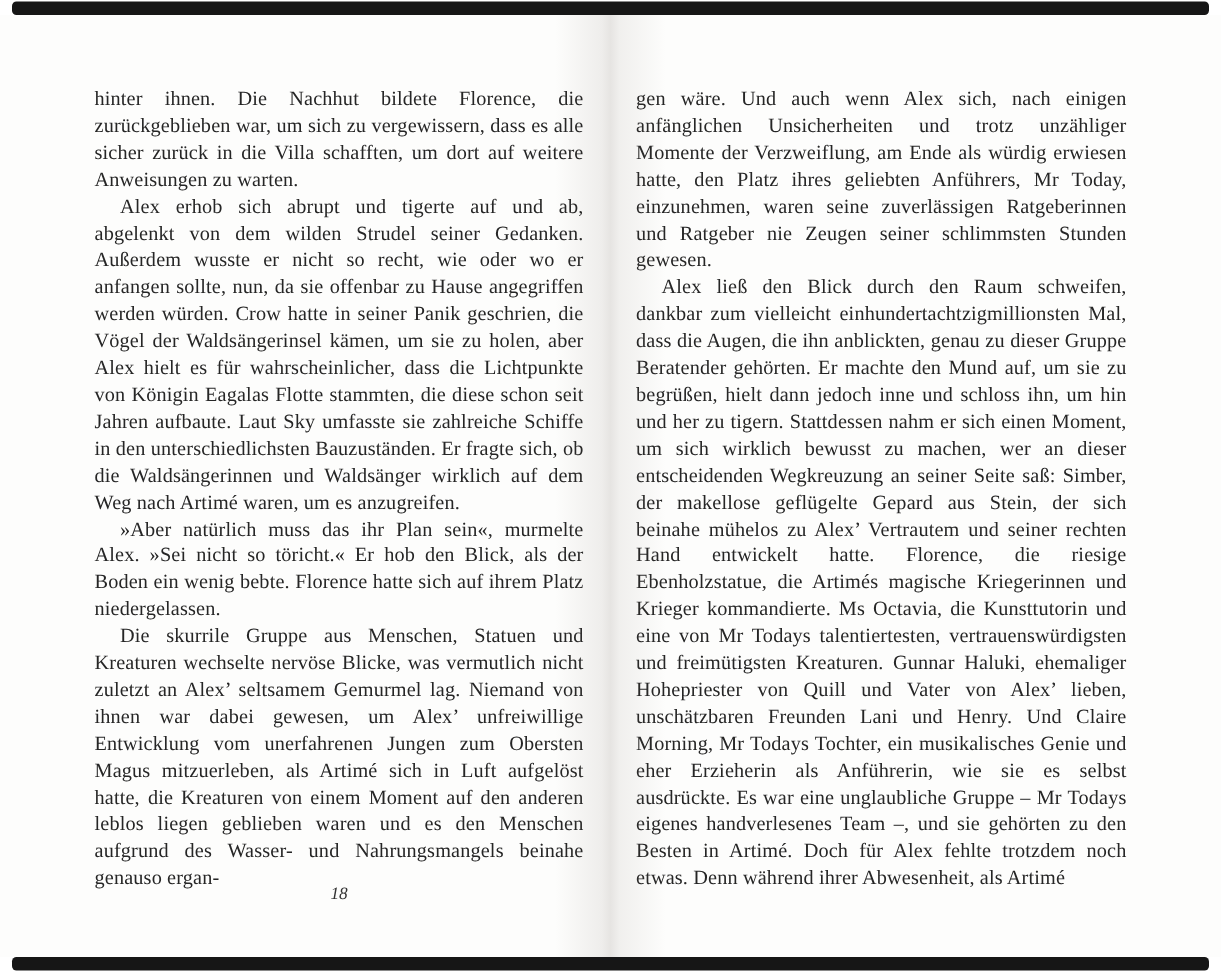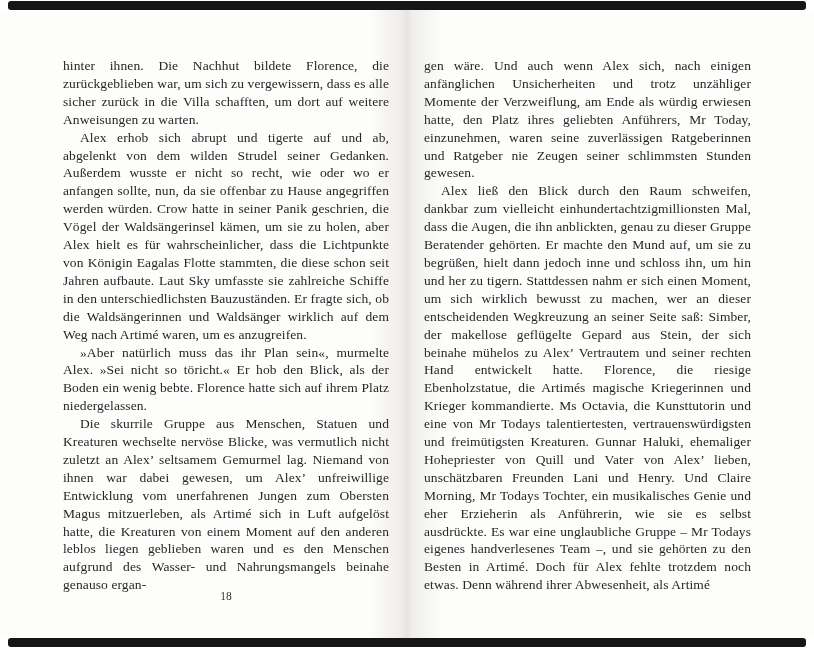--- a/index.html
+++ b/index.html
@@ -33,21 +33,21 @@
   .text-block { position: absolute; top: 47px; }
   .page-left  .text-block { left: 63px; width: 326px; }
   .page-right .text-block { left: 17px; width: 327px; }
   .para {
     margin: 0; text-align: justify;
     font-size: 13.5px; line-height: 17.9px; letter-spacing: 0.1px;
   }
   .para.indent { text-indent: 17px; }
   .page-number {
     position: absolute; bottom: 36px;
-    font-size: 11.5px; text-align: center; color: #333;
+    font-size: 11.5px; text-align: center; color: #333; font-style: italic;
   }
   .page-left  .page-number { left: 63px; width: 326px; }
   .page-right .page-number { left: 17px; width: 327px; }
 </style>
 </head>
 <body>
 
 <div class="spread">
 
   <div class="page page-left">

